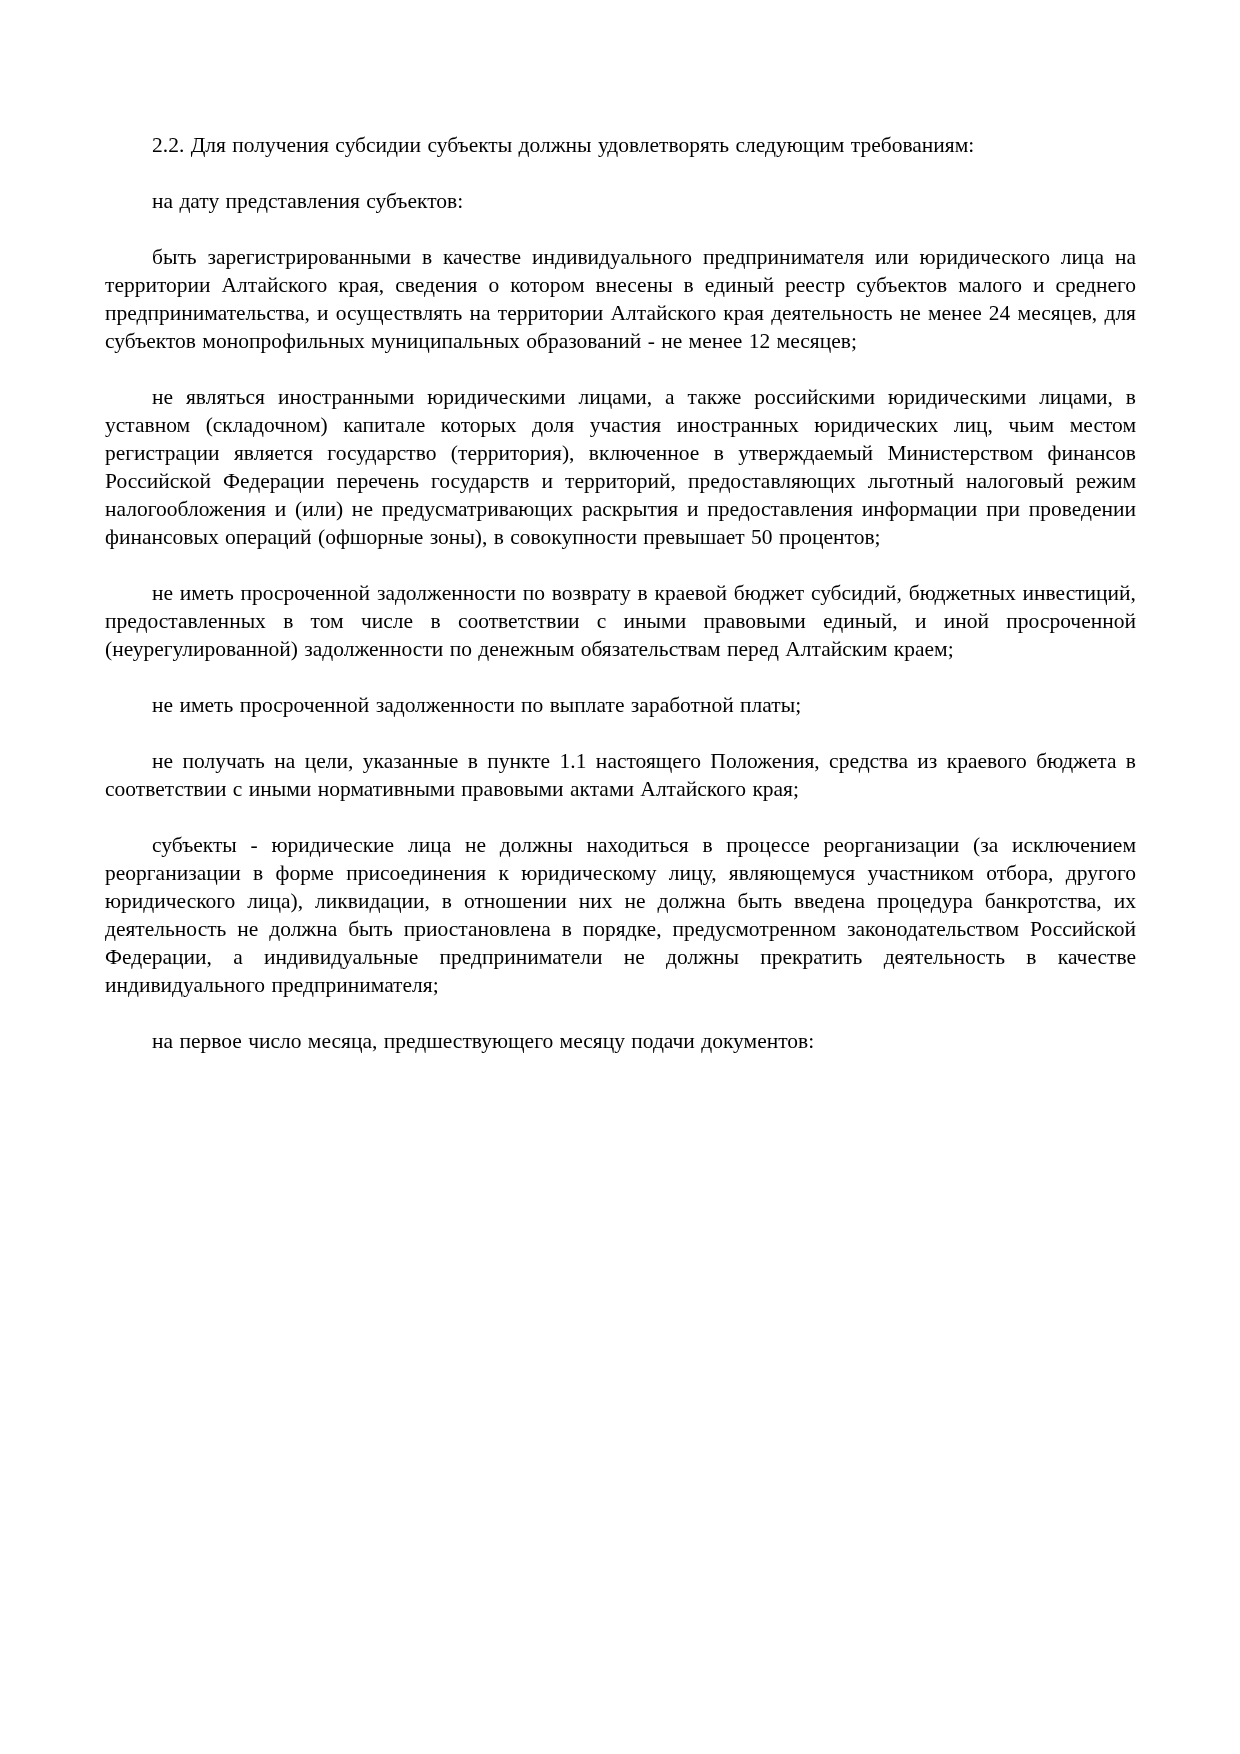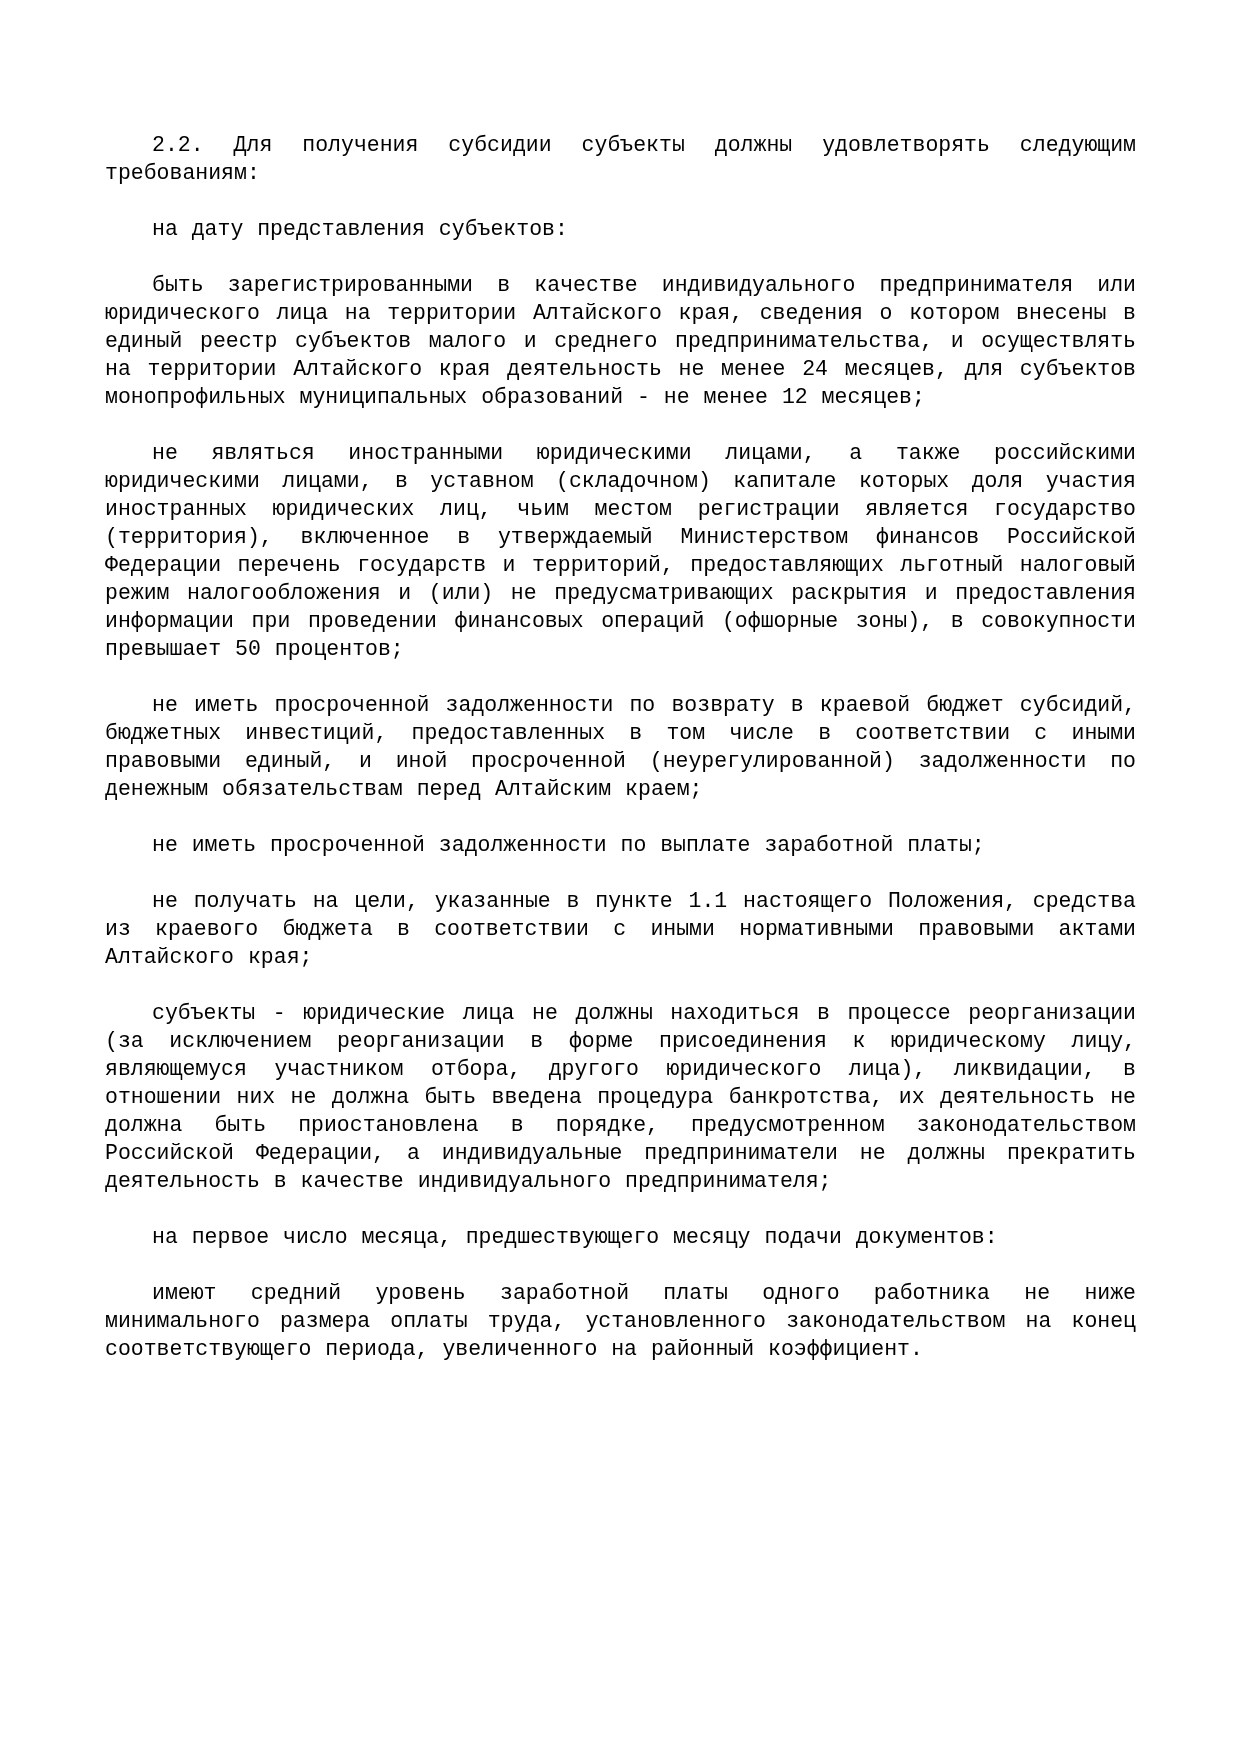--- a/index.html
+++ b/index.html
@@ -6,21 +6,21 @@
     margin: 0;
     padding: 0;
     background: #ffffff;
   }
   .page {
     width: 1240px;
     min-height: 1754px;
     background: #ffffff;
     box-sizing: border-box;
     padding: 131px 104px 44px 105px;
-    font-family: Liberation Mono, monospace;
+    font-family: Liberation Serif, serif;
     font-size: 21.5px;
     line-height: 28px;
     color: #000000;
   }
   .page p {
     margin: 0 0 28px 0;
     text-align: justify;
     text-indent: 47px;
     word-spacing: 1px;
   }
@@ -31,14 +31,13 @@
 <div class="page">
   <p>2.2. Для получения субсидии субъекты должны удовлетворять следующим требованиям:</p>
   <p>на дату представления субъектов:</p>
   <p>быть зарегистрированными в качестве индивидуального предпринимателя или юридического лица на территории Алтайского края, сведения о котором внесены в единый реестр субъектов малого и среднего предпринимательства, и осуществлять на территории Алтайского края деятельность не менее 24 месяцев, для субъектов монопрофильных муниципальных образований - не менее 12 месяцев;</p>
   <p>не являться иностранными юридическими лицами, а также российскими юридическими лицами, в уставном (складочном) капитале которых доля участия иностранных юридических лиц, чьим местом регистрации является государство (территория), включенное в утверждаемый Министерством финансов Российской Федерации перечень государств и территорий, предоставляющих льготный налоговый режим налогообложения и (или) не предусматривающих раскрытия и предоставления информации при проведении финансовых операций (офшорные зоны), в совокупности превышает 50 процентов;</p>
   <p>не иметь просроченной задолженности по возврату в краевой бюджет субсидий, бюджетных инвестиций, предоставленных в том числе в соответствии с иными правовыми единый, и иной просроченной (неурегулированной) задолженности по денежным обязательствам перед Алтайским краем;</p>
   <p>не иметь просроченной задолженности по выплате заработной платы;</p>
   <p>не получать на цели, указанные в пункте 1.1 настоящего Положения, средства из краевого бюджета в соответствии с иными нормативными правовыми актами Алтайского края;</p>
   <p>субъекты - юридические лица не должны находиться в процессе реорганизации (за исключением реорганизации в форме присоединения к юридическому лицу, являющемуся участником отбора, другого юридического лица), ликвидации, в отношении них не должна быть введена процедура банкротства, их деятельность не должна быть приостановлена в порядке, предусмотренном законодательством Российской Федерации, а индивидуальные предприниматели не должны прекратить деятельность в качестве индивидуального предпринимателя;</p>
   <p>на первое число месяца, предшествующего месяцу подачи документов:</p>
-  <p>имеют средний уровень заработной платы одного работника не ниже минимального размера оплаты труда, установленного законодательством на конец соответствующего периода, увеличенного на районный коэффициент.</p>
 </div>
 
 </body></html>

